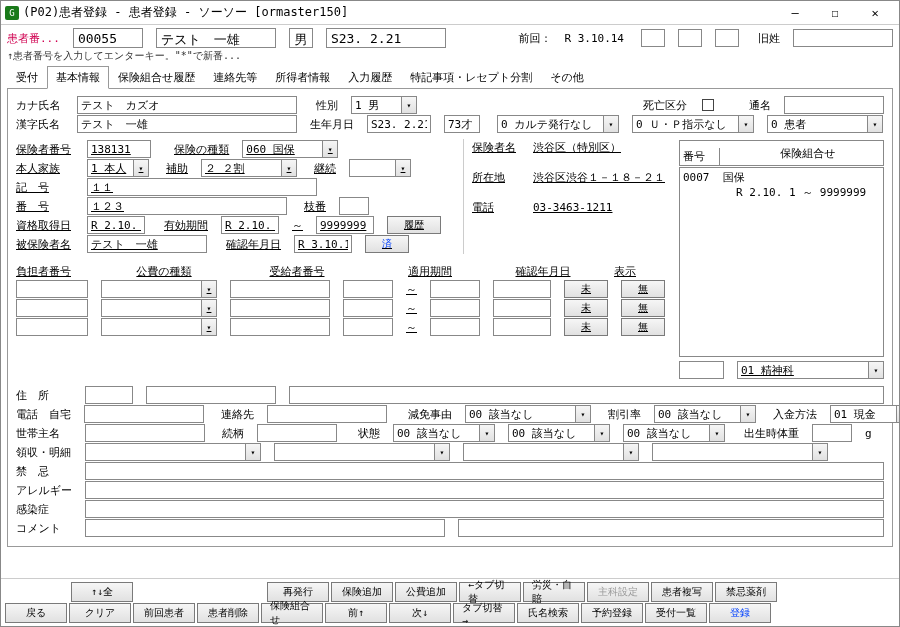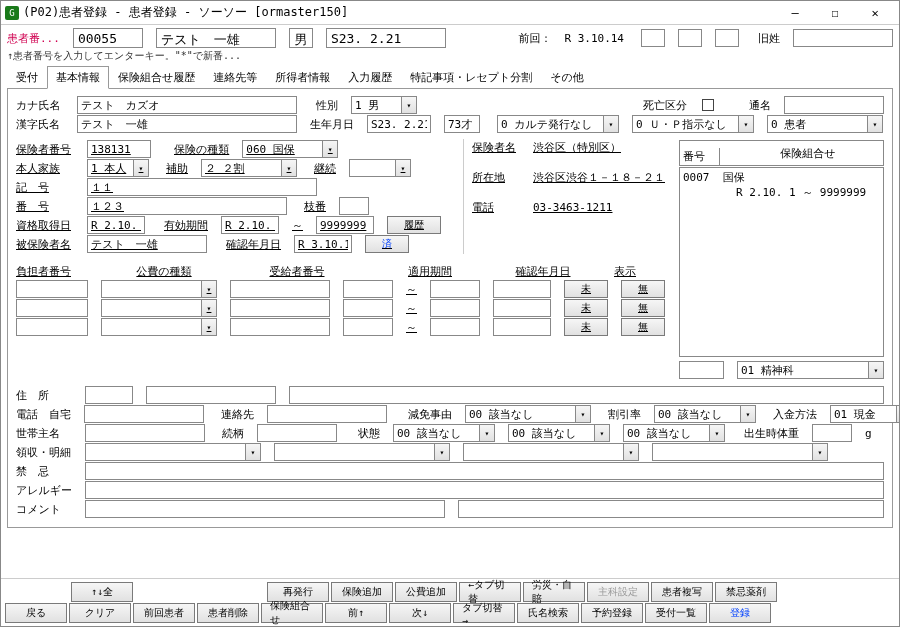--- a/index.html
+++ b/index.html
@@ -253,21 +253,21 @@
           </div>
           <div class="listbox" style="height:190px;">
             <div>
               <span>0007</span>&nbsp;&nbsp;<span>国保</span><br>
               &nbsp;&nbsp;&nbsp;&nbsp;&nbsp;&nbsp;&nbsp;&nbsp;<span>R 2.10. 1 ～ 9999999</span>
             </div>
           </div>
           <div class="row" style="margin-top:4px;">
             <input class="txt" style="width: 45px;">
             <div class="combobox" style="flex:1;">
-                <div class="txt" style="flex:1;width:120px;">01 精神科</div>
+                <div class="txt" style="flex:1;width:120px;text-decoration:underline;">01 精神科</div>
                 <div class="dd">▾</div>
               </div>
           </div>
         </div>
       </div>
 
       <div style="margin-top:6px;">
         <div class="row">
           <span class="label" style="width:56px;">住　所</span>
           <input class="txt" style="width: 48px;">
@@ -335,20 +335,24 @@
               <div class="txt" style="width:160px;"></div>
               <div class="dd">▾</div>
             </div>
         </div>
         <div class="row">
             <span class="label" style="width:56px;">禁　忌</span>
             <input class="txt" style="flex: 1 1 0%;">
           </div>
         <div class="row">
             <span class="label" style="width:56px;">アレルギー</span>
+            <input class="txt" style="flex: 1 1 0%;">
+          </div>
+        <div class="row">
+            <span class="label" style="width:56px;">感染症</span>
             <input class="txt" style="flex: 1 1 0%;">
           </div>
         <div class="row">
             <span class="label" style="width:56px;">コメント</span>
             <input class="txt" style="width: 360px;">
             <input class="txt" style="flex: 1 1 0%;">
           </div>
       </div>
     </div>
   </div>

